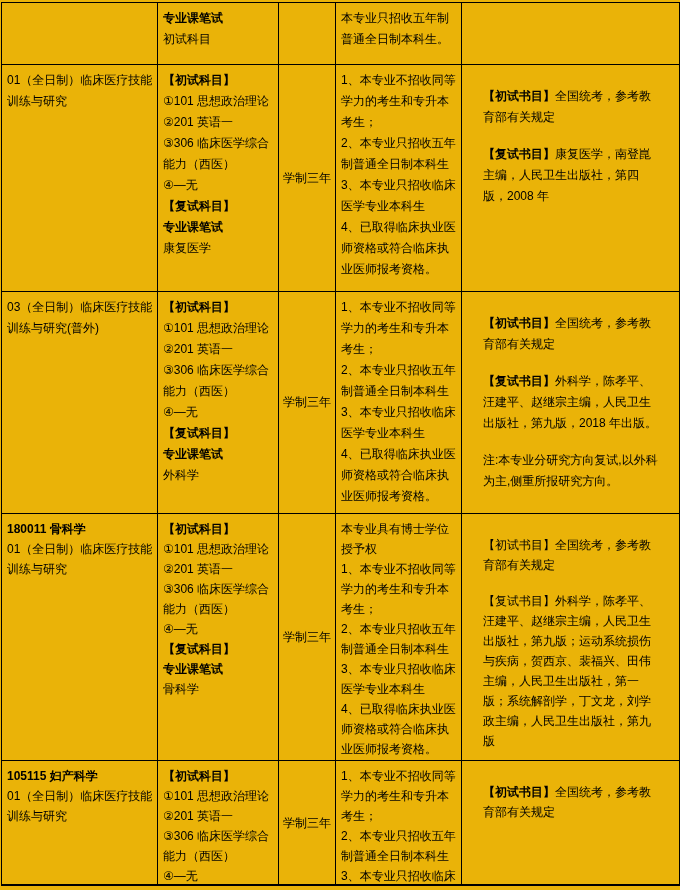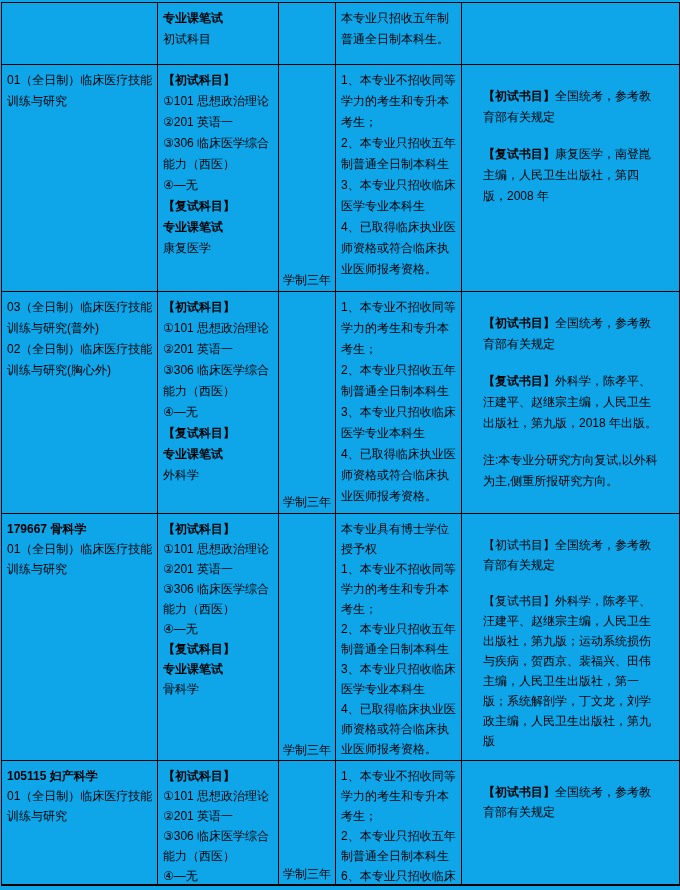--- a/index.html
+++ b/index.html
@@ -1,36 +1,36 @@
 <!DOCTYPE html>
 <html><head>
 <meta charset="utf-8">
 <style>
   html,body{margin:0;padding:0;background:#fff;}
   .page{
-    width:680px;height:890px;background:#0ea5e9;position:relative;overflow:hidden;
+    width:680px;height:890px;background:#eab308;position:relative;overflow:hidden;
     font-family:"Liberation Sans","DejaVu Sans",sans-serif;
     font-size:12px;color:#000;
   }
   .tbl{
     position:absolute;left:1px;top:2px;width:678px;
     display:grid;
     grid-template-columns:156px 121px 57px 126px 218px;
     grid-template-rows:62px 227px 222px 247px 125px;
     border-top:1px solid #000;border-left:1px solid #000;
   }
   .row{display:contents;}
   .cell{
     border-right:1px solid #000;border-bottom:1px solid #000;
     box-sizing:border-box;overflow:hidden;
     padding:5px 4px 0 5px;line-height:21px;
   }
   .row-3 .cell,.row-4 .cell{line-height:20px;}
   .row-4 .cell{border-bottom:2px solid #000;}
-  .c3{display:flex;align-items:flex-end;justify-content:center;padding:0;}
+  .c3{display:flex;align-items:center;justify-content:center;padding:0;}
   .b{font-weight:bold;}
   .cell p{margin:16px;}
 </style>
 </head>
 <body>
 
 <div class="page">
   <div class="tbl">
 
     <div class="row row-0">
@@ -80,21 +80,20 @@
       <div class="cell c5">
         <p><span class="b">【初试书目】</span><span>全国统考，参考教育部有关规定</span></p>
         <p><span class="b">【复试书目】</span><span>康复医学，南登崑主编，人民卫生出版社，第四版，2008 年</span></p>
       </div>
     </div>
 
     <div class="row row-2">
       <div class="cell c1">
         <div>
             <div>03（全日制）临床医疗技能训练与研究(普外)</div>
-            <div>02（全日制）临床医疗技能训练与研究(胸心外)</div>
           </div>
       </div>
       <div class="cell c2">
         <div class="b">【初试科目】</div>
         <div>
             <div>①101 思想政治理论</div>
             <div>②201 英语一</div>
             <div>③306 临床医学综合能力（西医）</div>
             <div>④—无</div>
           </div>
@@ -115,21 +114,21 @@
       </div>
       <div class="cell c5">
         <p><span class="b">【初试书目】</span><span>全国统考，参考教育部有关规定</span></p>
         <p><span class="b">【复试书目】</span><span>外科学，陈孝平、汪建平、赵继宗主编，人民卫生出版社，第九版，2018 年出版。</span></p>
         <p>注:本专业分研究方向复试,以外科为主,侧重所报研究方向。</p>
       </div>
     </div>
 
     <div class="row row-3">
       <div class="cell c1">
-        <div class="b">179667 骨科学</div>
+        <div class="b">180011 骨科学</div>
         <div>
             <div>01（全日制）临床医疗技能训练与研究</div>
           </div>
       </div>
       <div class="cell c2">
         <div class="b">【初试科目】</div>
         <div>
             <div>①101 思想政治理论</div>
             <div>②201 英语一</div>
             <div>③306 临床医学综合能力（西医）</div>
@@ -173,21 +172,21 @@
             <div>④—无</div>
           </div>
       </div>
       <div class="cell c3">
         <div>学制三年</div>
       </div>
       <div class="cell c4">
         <div>
             <div>1、本专业不招收同等学力的考生和专升本考生；</div>
             <div>2、本专业只招收五年制普通全日制本科生</div>
-            <div>6、本专业只招收临床</div>
+            <div>3、本专业只招收临床</div>
           </div>
       </div>
       <div class="cell c5">
         <p><span class="b">【初试书目】</span><span>全国统考，参考教育部有关规定</span></p>
       </div>
     </div>
 
   </div>
 </div>
 

